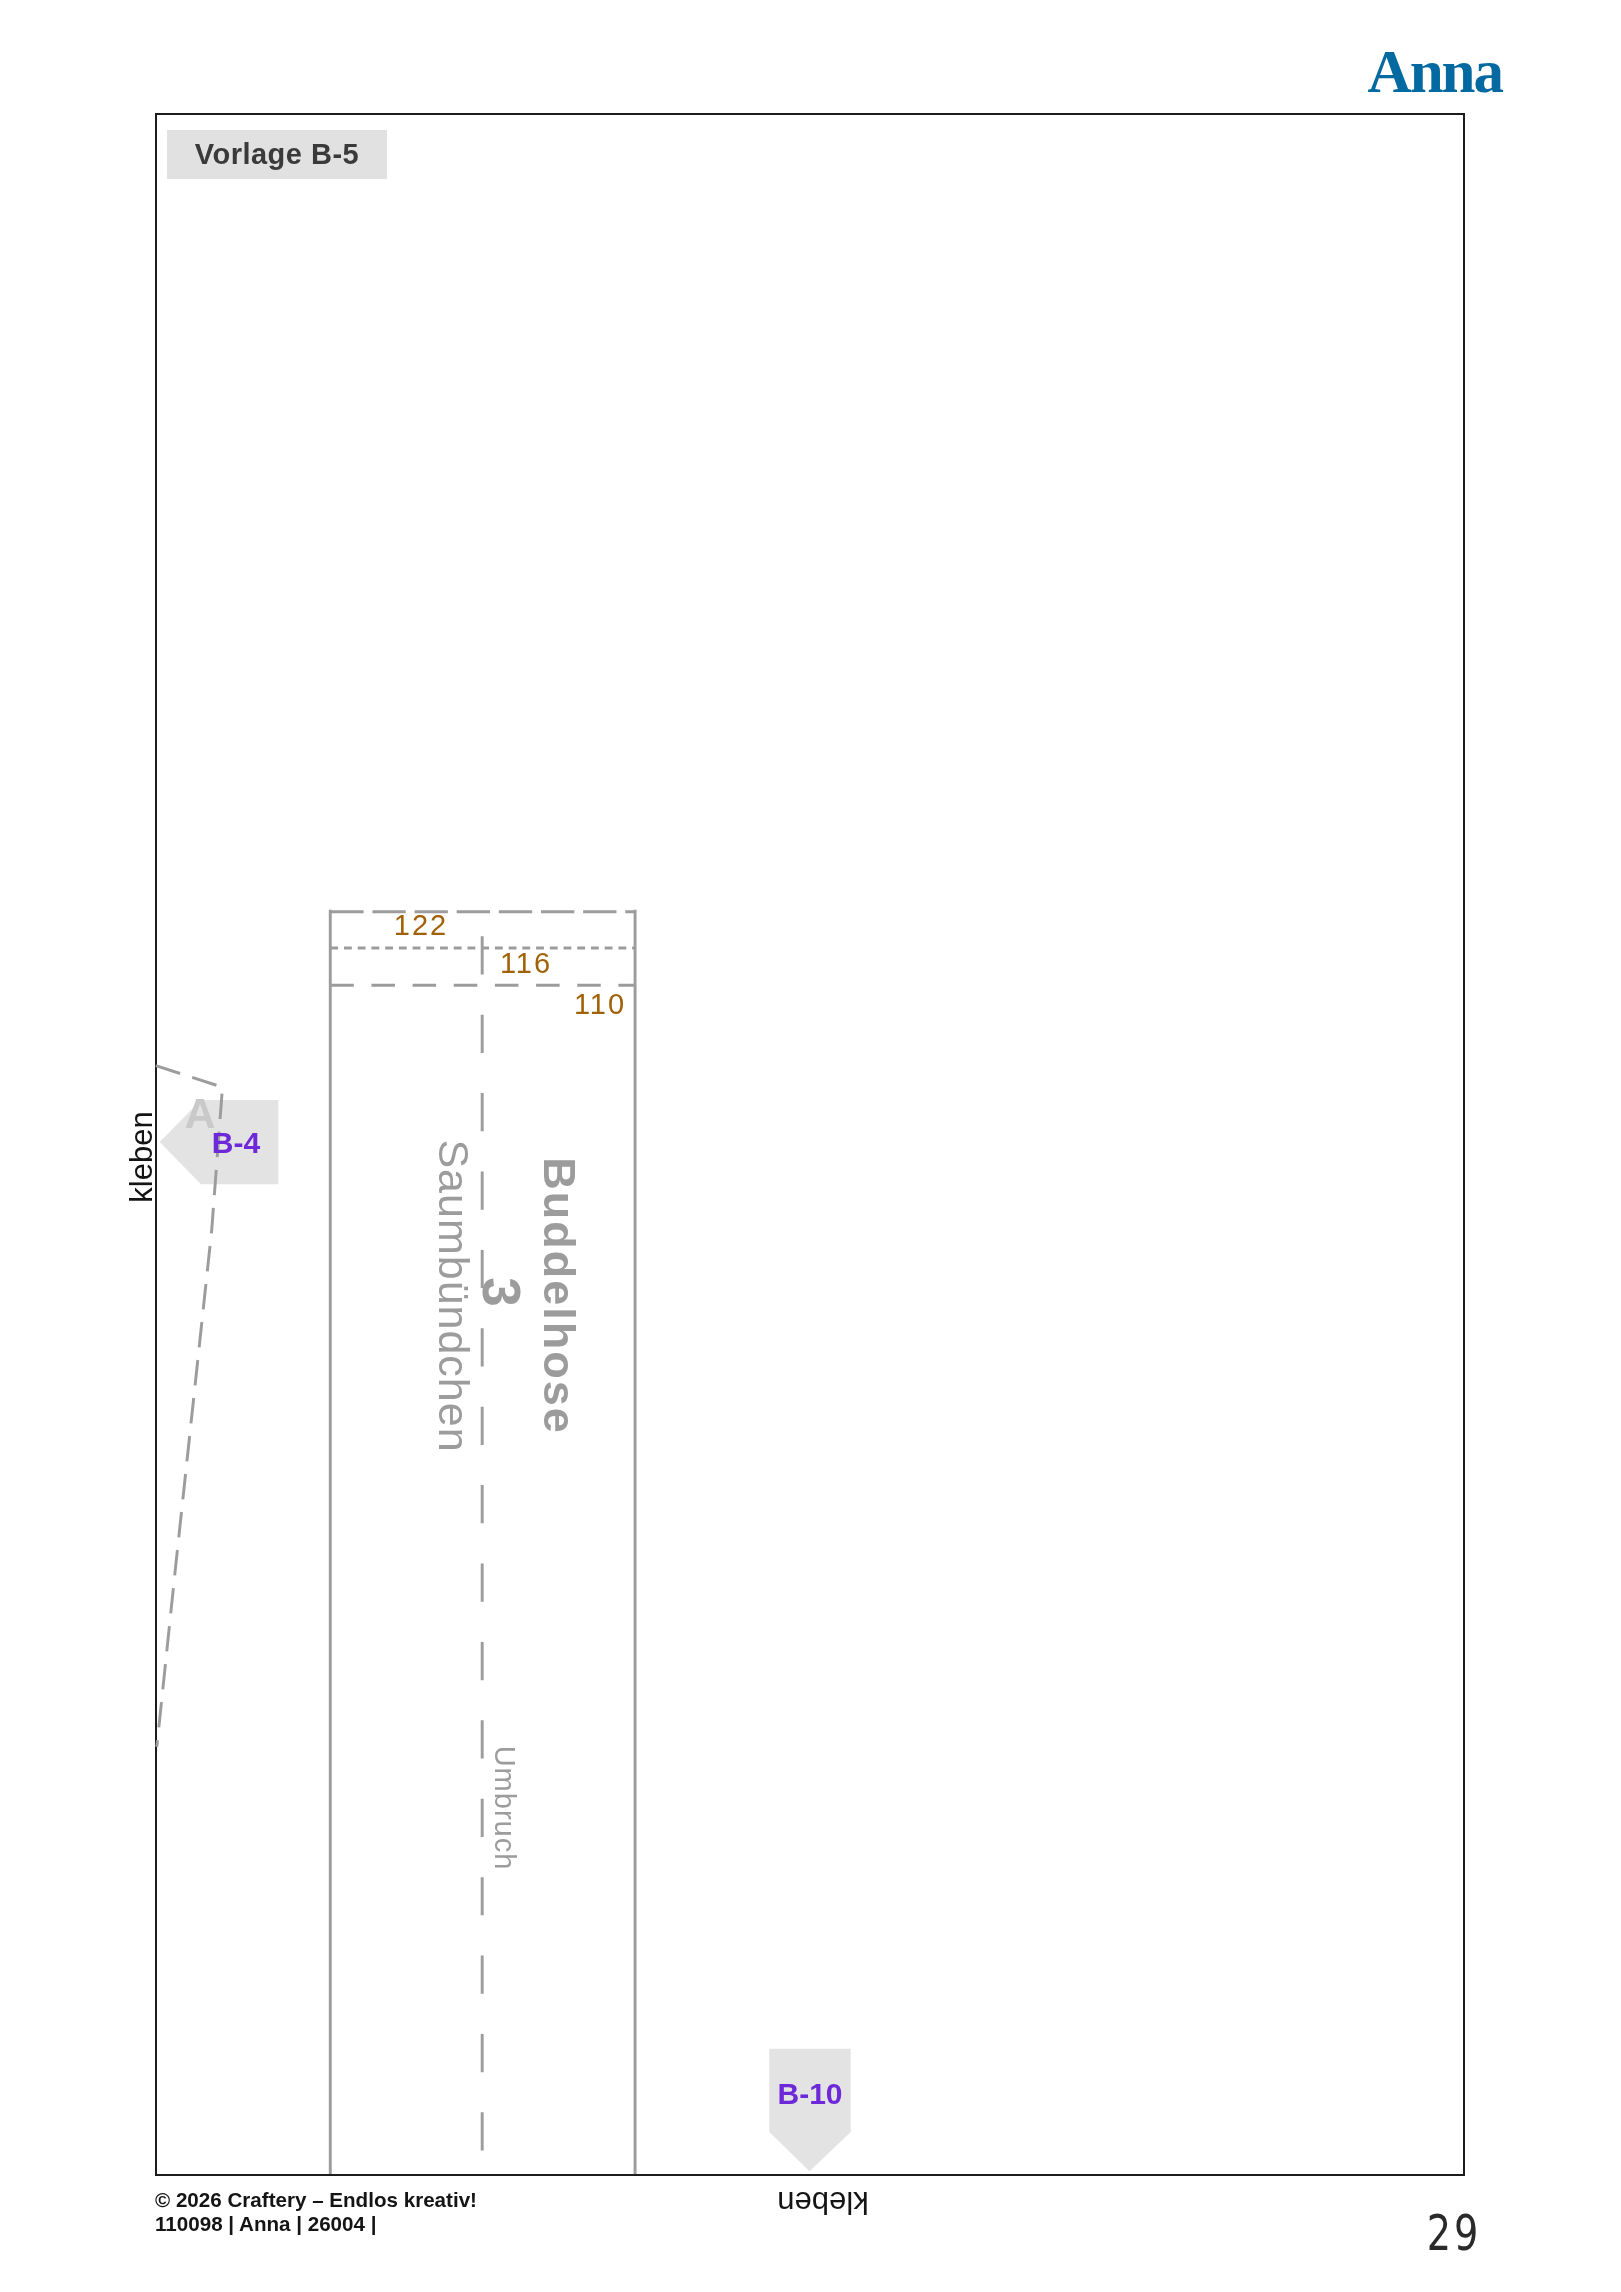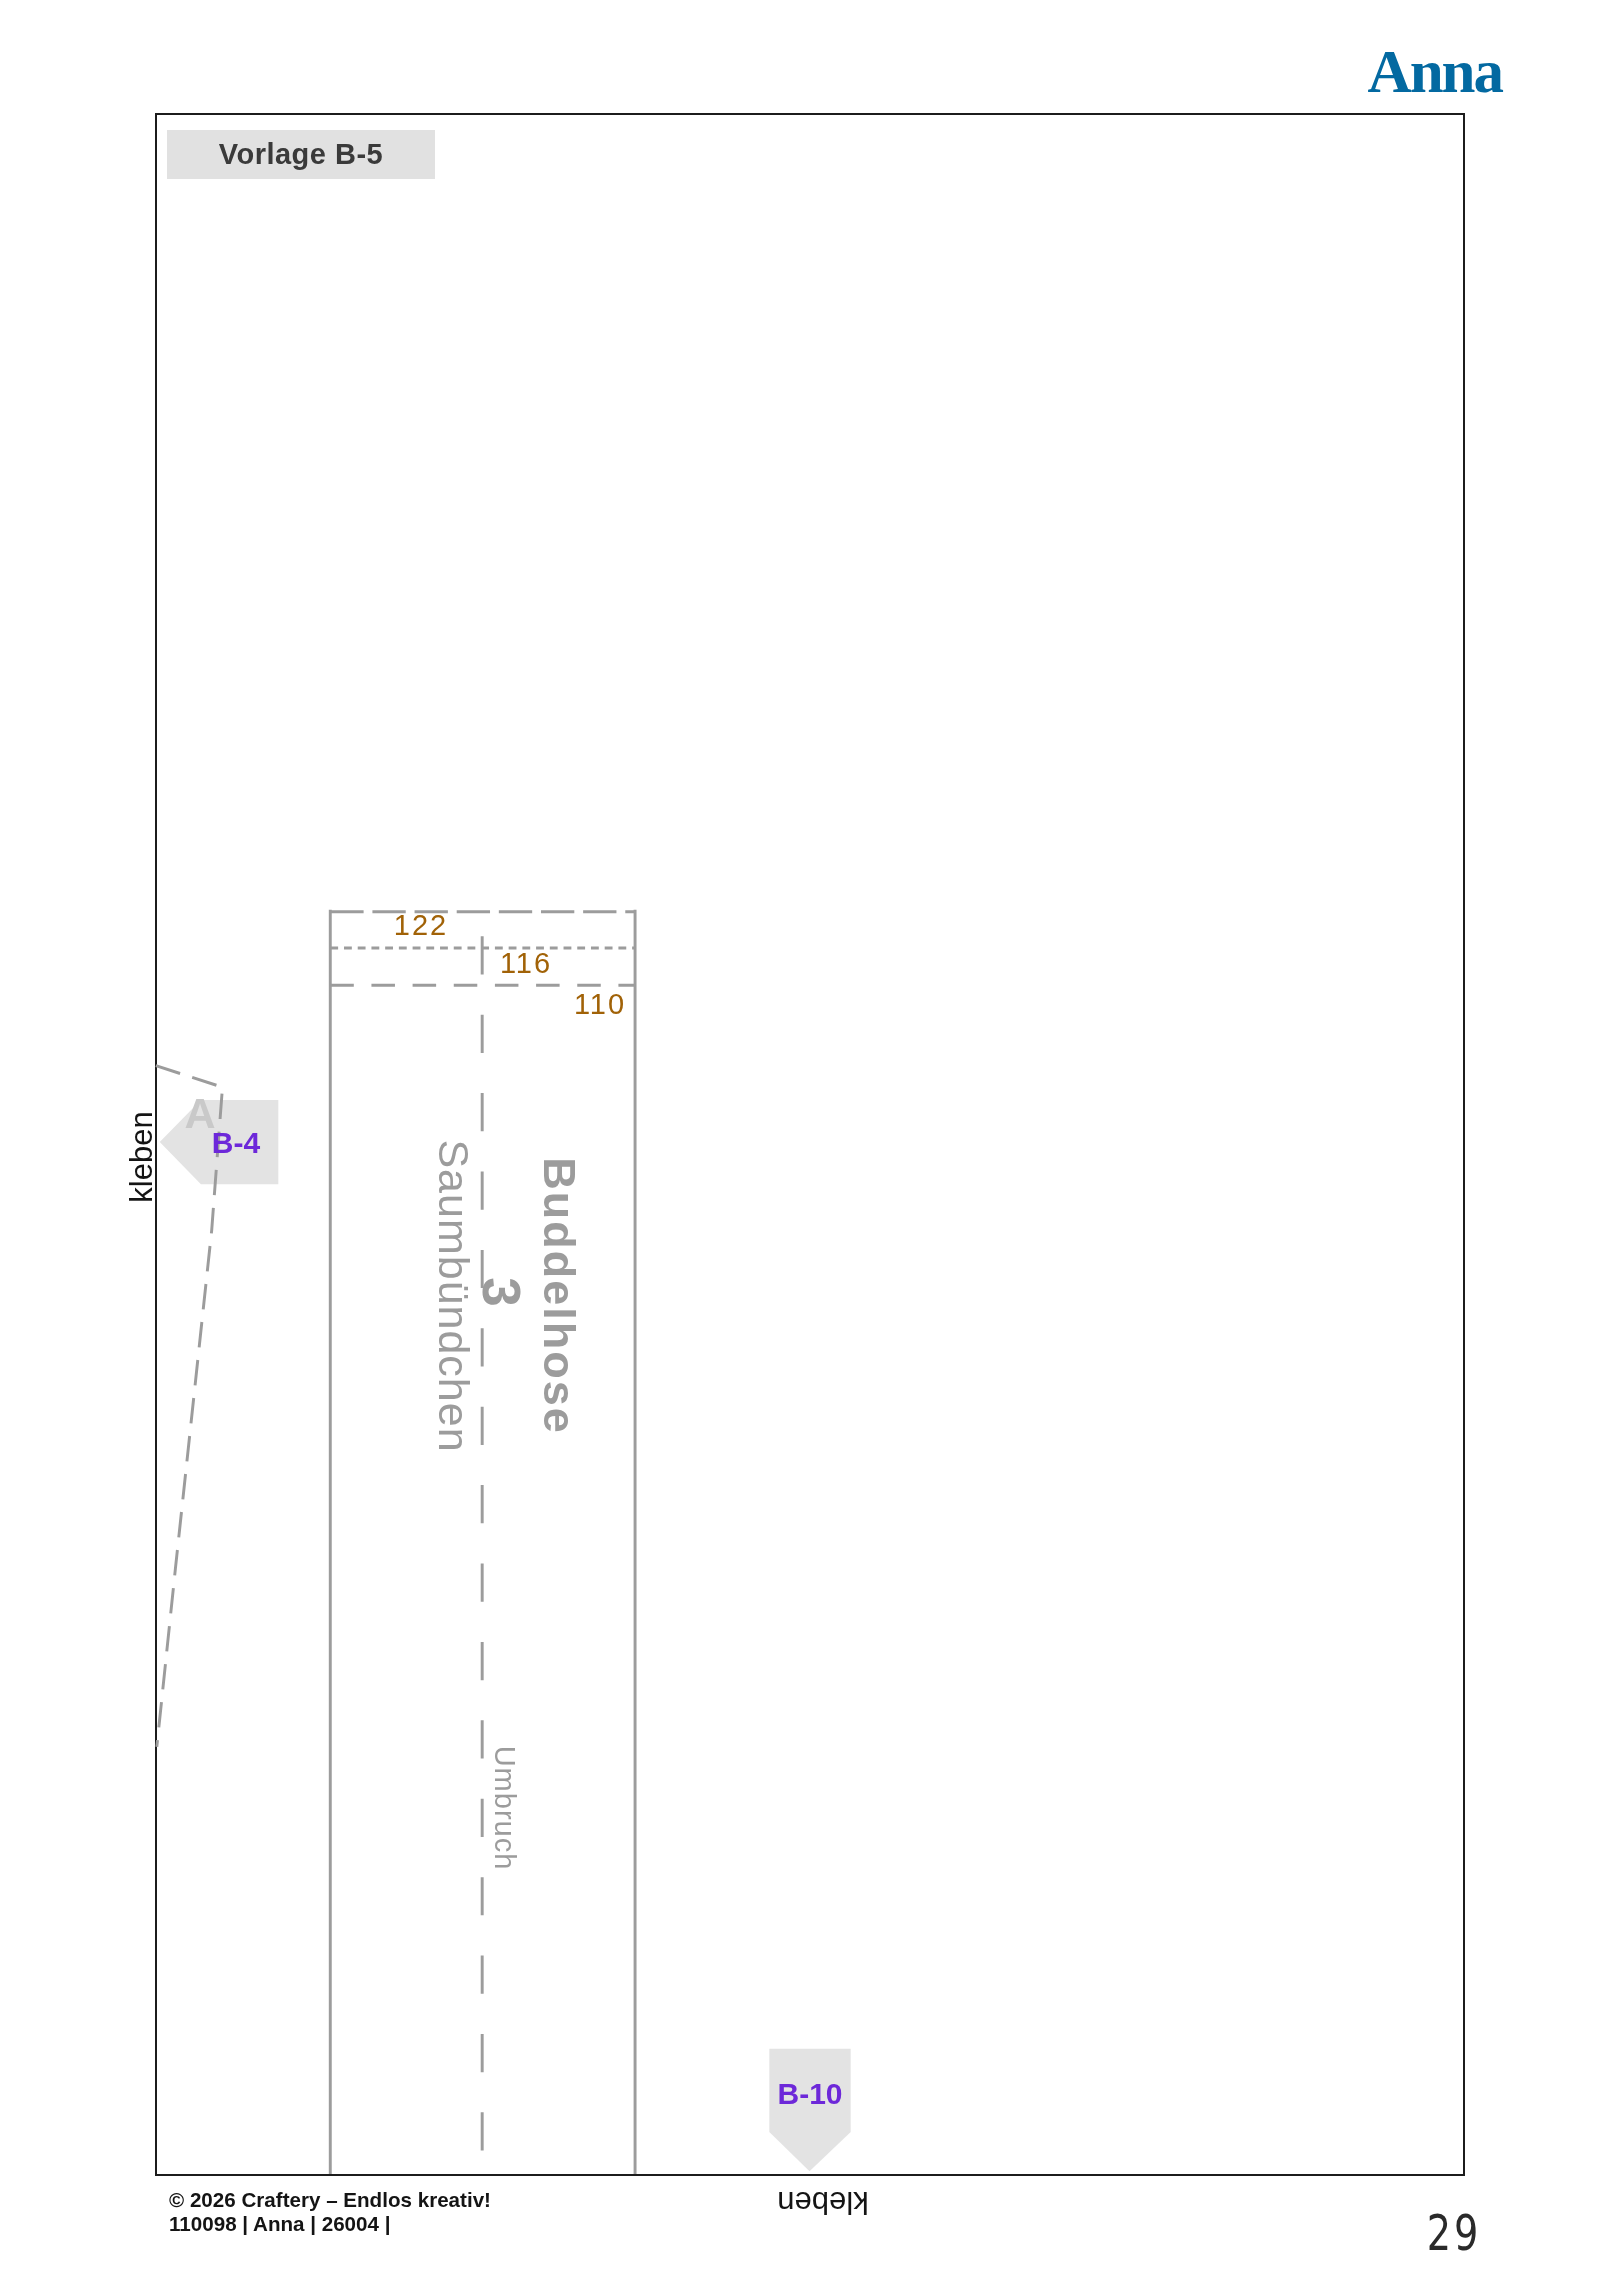--- a/index.html
+++ b/index.html
@@ -28,21 +28,21 @@
     left:155px;top:113px;
     width:1310px;height:2063px;
     border:2.9px solid #1c1c1c;
     box-sizing:border-box;
     background:transparent;
   }
   
   .vorlage-box{
     position:absolute;
     left:167px;top:130px;
-    width:268px;height:49px;
+    width:220px;height:49px;
     background:#e1e1e1;
     display:flex;align-items:center;justify-content:center;
   }
   .vorlage-box span{
     font-weight:bold;font-size:29px;color:#3a3a3a;letter-spacing:0.5px;
   }
   svg.overlay{position:absolute;left:0;top:0;}
   
   .ct{
     position:absolute;
@@ -56,21 +56,21 @@
   .rot-90{transform:translate(-50%,-50%) rotate(-90deg);}
   .rot180{transform:translate(-50%,-50%) rotate(180deg);}
   .garment{font-size:45px;font-weight:bold;letter-spacing:2px;}
   .piece-no{font-size:53px;font-weight:bold;}
   .piece-name{font-size:43px;letter-spacing:1px;}
   .fold-label{font-size:29px;letter-spacing:1px;}
   .conn-label{font-size:30px;font-weight:bold;color:#6d28d9;}
   .ghost-letter{font-size:43px;font-weight:bold;color:#c9c9c9;}
   .glue-text{font-size:31px;color:#141414;}
   .footer{
-    position:absolute;left:169px;top:2188px;
+    position:absolute;left:155px;top:2188px;
     font-size:20.6px;font-weight:bold;color:#141414;line-height:23.5px;
   }
   .pageno{
     position:absolute;left:1454px;top:2233px;
     transform:translate(-50%,-50%) scaleX(0.78);
     font-family:"DejaVu Sans", sans-serif;
     font-weight:400;font-size:49px;color:#2a2a2a;letter-spacing:3.9px;
   }
 </style>
 </head>

